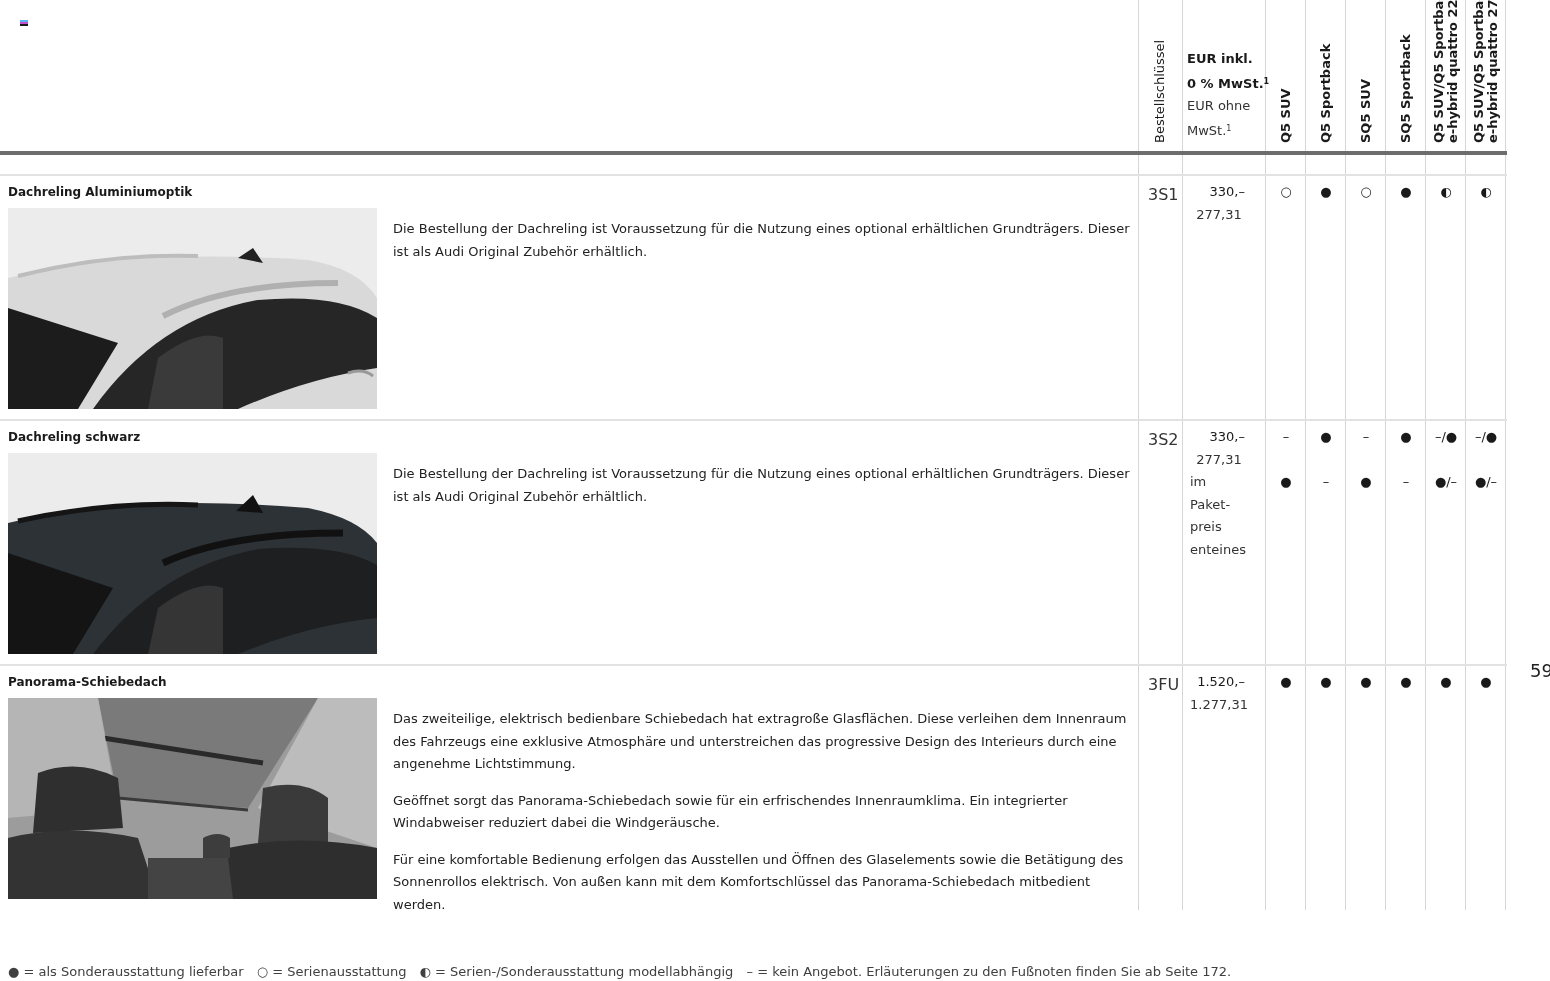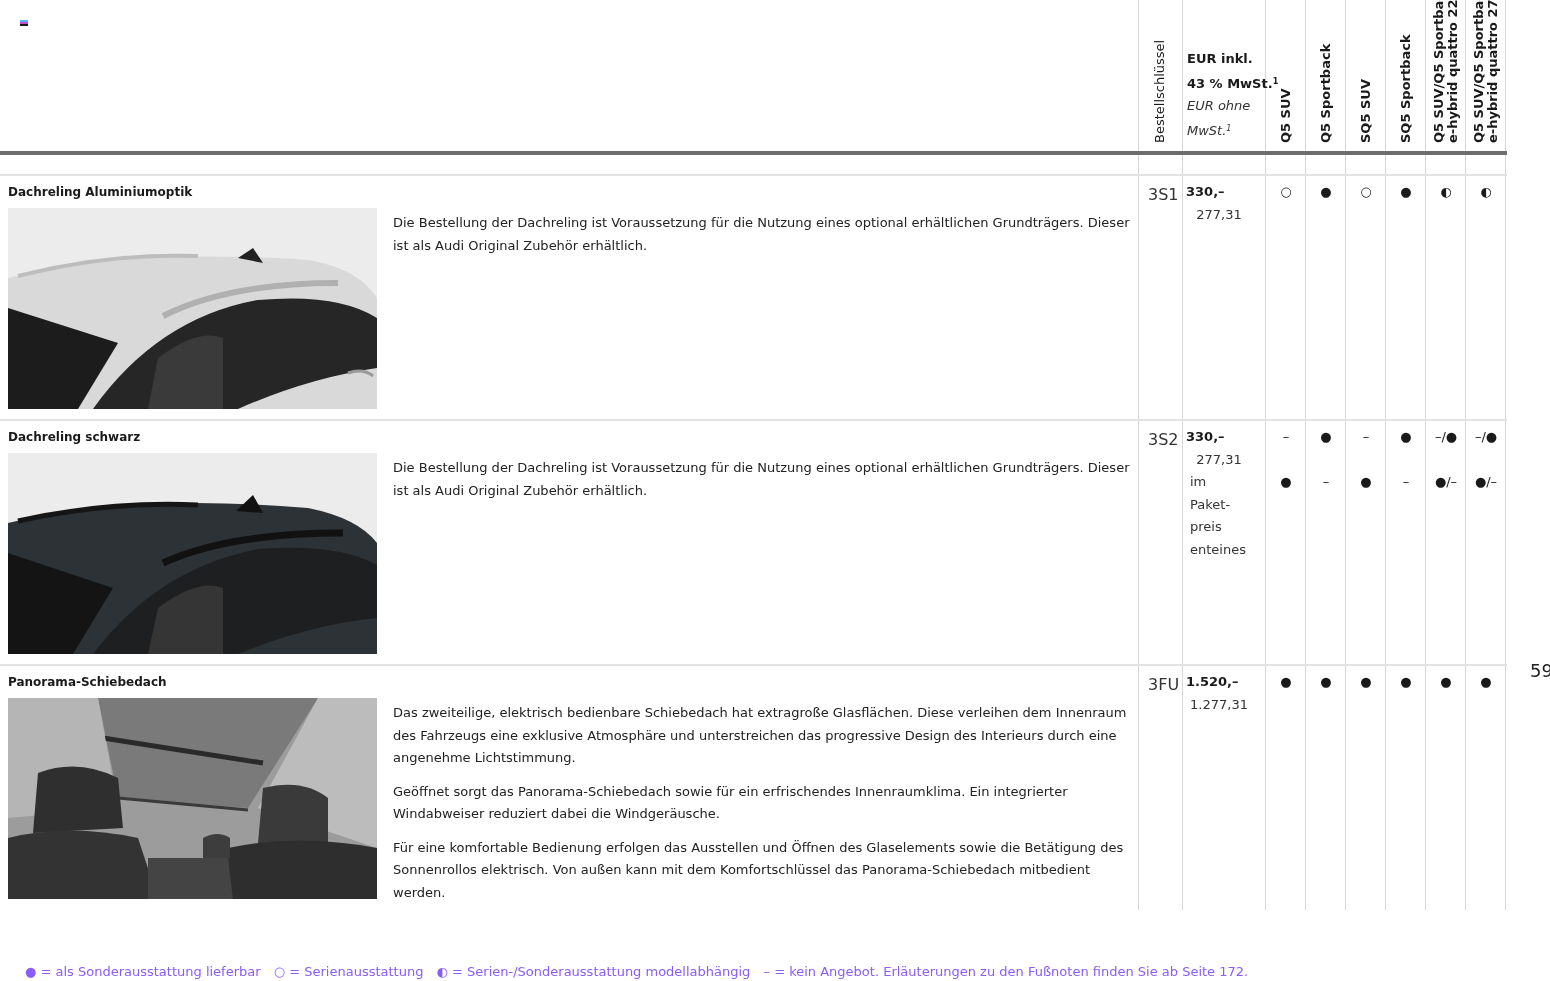--- a/index.html
+++ b/index.html
@@ -7,37 +7,37 @@
          font-family:"DejaVu Sans", "Liberation Sans", sans-serif; color:#1a1a1a; }
   .logo { position:absolute; left:20px; top:20px; width:8px; height:7px; }
   .logo span { display:block; height:2px; width:8px; }
   
   .vline { position:absolute; width:1px; background:#d6d6d6; }
   .hdr-vert { position:absolute; bottom:838px; transform-origin:left bottom; transform:rotate(-90deg);
               white-space:nowrap; font-size:13px; line-height:14px; }
   .hdr-vert.bold { font-weight:bold; }
   .hdr-price { position:absolute; left:1187px; top:48px; font-size:13px; line-height:22.5px; }
   .hdr-price .b { font-weight:bold; display:block; }
-  .hdr-price .r { display:block; color:#333;font-style:italic; }
+  .hdr-price .r { display:block; color:#333; }
   .hdr-price sup { font-size:8px; vertical-align:4px; }
   .thick { position:absolute; left:0; top:151px; width:1507px; height:4px; background:#6d6d6d; }
   .hline { position:absolute; left:0; width:1507px; height:2px; background:#e2e2e2; }
   
   .row-title { position:absolute; left:8px; font-weight:bold; font-size:12px; }
   .row-img { position:absolute; left:8px; width:369px; height:201px; overflow:hidden; }
   .desc { position:absolute; left:393px; width:740px; font-size:13px; line-height:22.5px; color:#222; }
-  .desc p { margin:8px 0 11px 0; }
+  .desc p { margin:14px 0 11px 0; }
   .code { position:absolute; left:1148px; font-size:16px; color:#333; }
   .price { position:absolute; left:1186px; width:75px; font-size:13px; line-height:22.5px; }
-  .price .p1 { font-weight:bold; padding-right:16px; display:block; }
+  .price .p1 { font-weight:normal; text-align:right; padding-right:16px; display:block; }
   .price .p2 { text-align:center; padding-right:9px; display:block; color:#333; }
   .price .p3 { display:block; color:#333; padding-left:4px; width:60px; }
   .sym { position:absolute; width:40px; text-align:center; font-size:13px; line-height:22.5px; }
   .page-num { position:absolute; left:1530px; top:660px; font-size:18px; color:#222; }
-  .legend { position:absolute; left:8px; top:964px; font-size:13px; color:#8b5cf6; white-space:nowrap;margin-left:17px; }
+  .legend { position:absolute; left:8px; top:964px; font-size:13px; color:#404040; white-space:nowrap; }
   .legend span { margin-right:9px; }
 </style>
 </head>
 <body>
 
 <div class="logo">
   <span style="background:#5ab4f0"></span>
     <span style="background:#c050d0"></span>
     <span style="background:#1a1a1a"></span>
 </div>
@@ -51,21 +51,21 @@
   <div class="vline" style="left:1385px;top:0;height:910px"></div>
   <div class="vline" style="left:1425px;top:0;height:910px"></div>
   <div class="vline" style="left:1465px;top:0;height:910px"></div>
   <div class="vline" style="left:1505px;top:0;height:910px"></div>
 </div>
 
 <div>
   <div class="hdr-vert" style="left:1167px;">Bestellschlüssel</div>
   <div class="hdr-price">
     <span class="b"><span>EUR inkl.</span></span>
-    <span class="b"><span>43 % MwSt.</span><sup>1</sup></span>
+    <span class="b"><span>0 % MwSt.</span><sup>1</sup></span>
     <span class="r">EUR ohne</span>
     <span class="r"><span>MwSt.</span><sup>1</sup></span>
   </div>
   <div class="hdr-vert bold" style="left:1293px;">Q5 SUV</div>
   <div class="hdr-vert bold" style="left:1333px;">Q5 Sportback</div>
   <div class="hdr-vert bold" style="left:1373px;">SQ5 SUV</div>
   <div class="hdr-vert bold" style="left:1413px;">SQ5 Sportback</div>
   <div class="hdr-vert bold" style="left:1446px;">Q5 SUV/Q5 Sportback</div>
   <div class="hdr-vert bold" style="left:1460px;">e-hybrid quattro 220 kW</div>
   <div class="hdr-vert bold" style="left:1486px;">Q5 SUV/Q5 Sportback</div>

